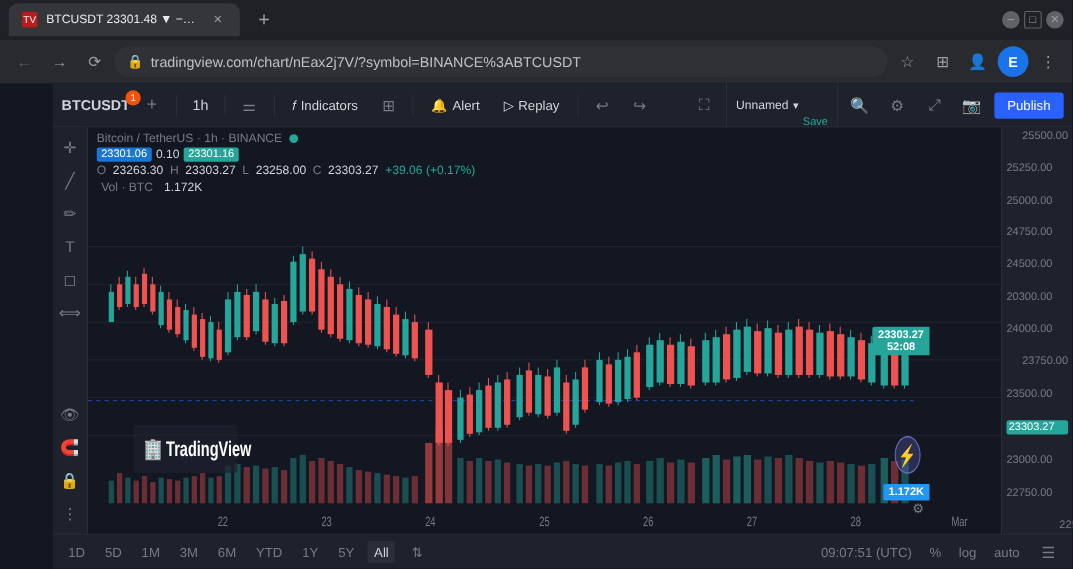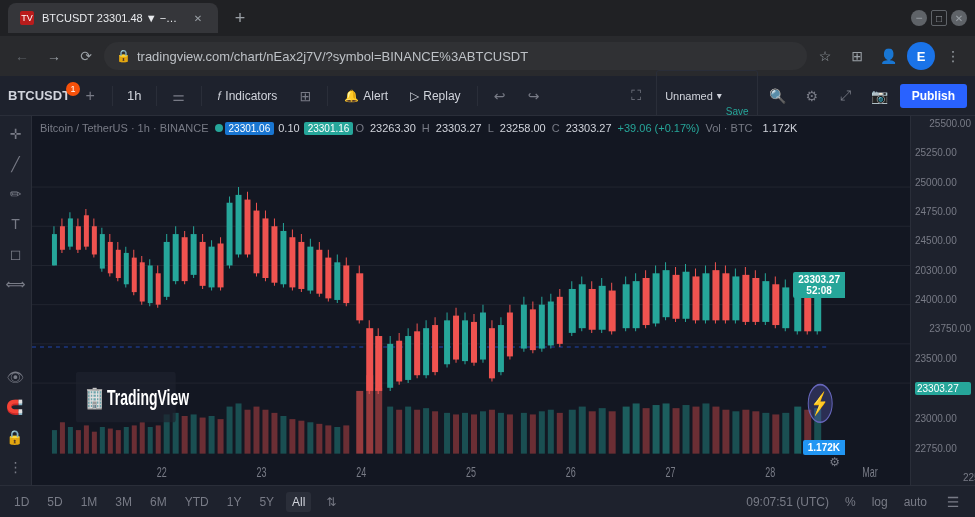--- a/index.html
+++ b/index.html
@@ -14,41 +14,41 @@
     .browser-controls { background: #292a2d; height: 40px; display: flex; align-items: center; padding: 0 8px; gap: 4px; }
     .nav-btn { width: 28px; height: 28px; border-radius: 50%; display: flex; align-items: center; justify-content: center; color: #9aa0a6; cursor: pointer; font-size: 14px; }
     .nav-btn.disabled { color: #5f6368; cursor: default; }
     .address-bar { flex: 1; background: #303134; border-radius: 20px; height: 28px; display: flex; align-items: center; padding: 0 12px; gap: 6px; color: #bdc1c6; font-size: 13px; }
     .address-bar .lock-icon { color: #9aa0a6; font-size: 12px; }
     .browser-actions { display: flex; align-items: center; gap: 4px; }
     .browser-action-btn { width: 28px; height: 28px; border-radius: 50%; display: flex; align-items: center; justify-content: center; color: #9aa0a6; cursor: pointer; font-size: 14px; }
     .profile-btn { width: 28px; height: 28px; border-radius: 50%; background: #1a73e8; display: flex; align-items: center; justify-content: center; color: white; font-size: 13px; font-weight: bold; }
 
     
-    .tv-app { display: flex; flex-direction: column; height: 441px; background: #131722; }
+    .tv-app { display: flex; flex-direction: column; height: 441px; background: #131722; padding-left: 48px; }
 
     
     .top-toolbar { background: #1e222d; height: 40px; display: flex; align-items: center; padding: 0 8px; gap: 6px; border-bottom: 1px solid #2a2e39; }
     .symbol-info { display: flex; align-items: center; gap: 6px; }
     .symbol-notification { background: #f6510a; color: white; font-size: 9px; border-radius: 50%; width: 14px; height: 14px; display: flex; align-items: center; justify-content: center; }
     .interval-btn { background: transparent; border: none; color: #d1d4dc; font-size: 13px; cursor: pointer; padding: 4px 6px; border-radius: 3px; }
     .toolbar-separator { width: 1px; height: 20px; background: #2a2e39; margin: 0 2px; }
     .toolbar-btn { display: flex; align-items: center; gap: 4px; cursor: pointer; padding: 4px 8px; border-radius: 3px; color: #d1d4dc; font-size: 12px; }
     .toolbar-right { margin-left: auto; display: flex; align-items: center; gap: 6px; }
     .unnamed-btn { background: transparent; border: 1px solid #2a2e39; color: #d1d4dc; padding: 3px 8px; border-radius: 3px; font-size: 11px; cursor: pointer; display: flex; align-items: center; gap: 4px; }
-    .publish-btn { background: #2962ff; color: white; border: none; padding: 5px 12px; border-radius: 3px; font-size: 12px; font-weight: 700; cursor: pointer; }
+    .publish-btn { background: #2962ff; color: white; border: none; padding: 5px 12px; border-radius: 3px; font-size: 12px; font-weight: 400; cursor: pointer; }
     .icon-btn { width: 28px; height: 28px; display: flex; align-items: center; justify-content: center; cursor: pointer; color: #787b86; border-radius: 3px; font-size: 14px; }
 
     
     .chart-container { display: flex; flex: 1; }
     .left-toolbar { width: 32px; background: #1e222d; display: flex; flex-direction: column; align-items: center; padding: 4px 0; gap: 2px; border-right: 1px solid #2a2e39; }
     .left-tool { width: 28px; height: 28px; display: flex; align-items: center; justify-content: center; cursor: pointer; color: #787b86; border-radius: 3px; font-size: 14px; }
 
     .chart-main { flex: 1; display: flex; flex-direction: column; position: relative; background: #131722; overflow: hidden; }
-    .chart-header { padding: 4px 8px; display: flex; flex-direction: row; gap: 2px; }
+    .chart-header { padding: 4px 8px; display: flex; flex-direction: column; gap: 2px; }
     .chart-title { color: #787b86; font-size: 11px; display: flex; align-items: center; gap: 6px; }
     .chart-title .dot { width: 8px; height: 8px; border-radius: 50%; background: #26a69a; }
     .ohlc-values { display: flex; align-items: center; gap: 6px; font-size: 11px; }
     .ohlc-label { color: #787b86; }
     .ohlc-val { color: #d1d4dc; }
     .ohlc-change { color: #26a69a; }
 
     .price-tag { background: #1976d2; color: white; font-size: 10px; padding: 1px 4px; border-radius: 2px; }
     .price-tag-2 { background: #26a69a; color: white; font-size: 10px; padding: 1px 4px; border-radius: 2px; }
 

